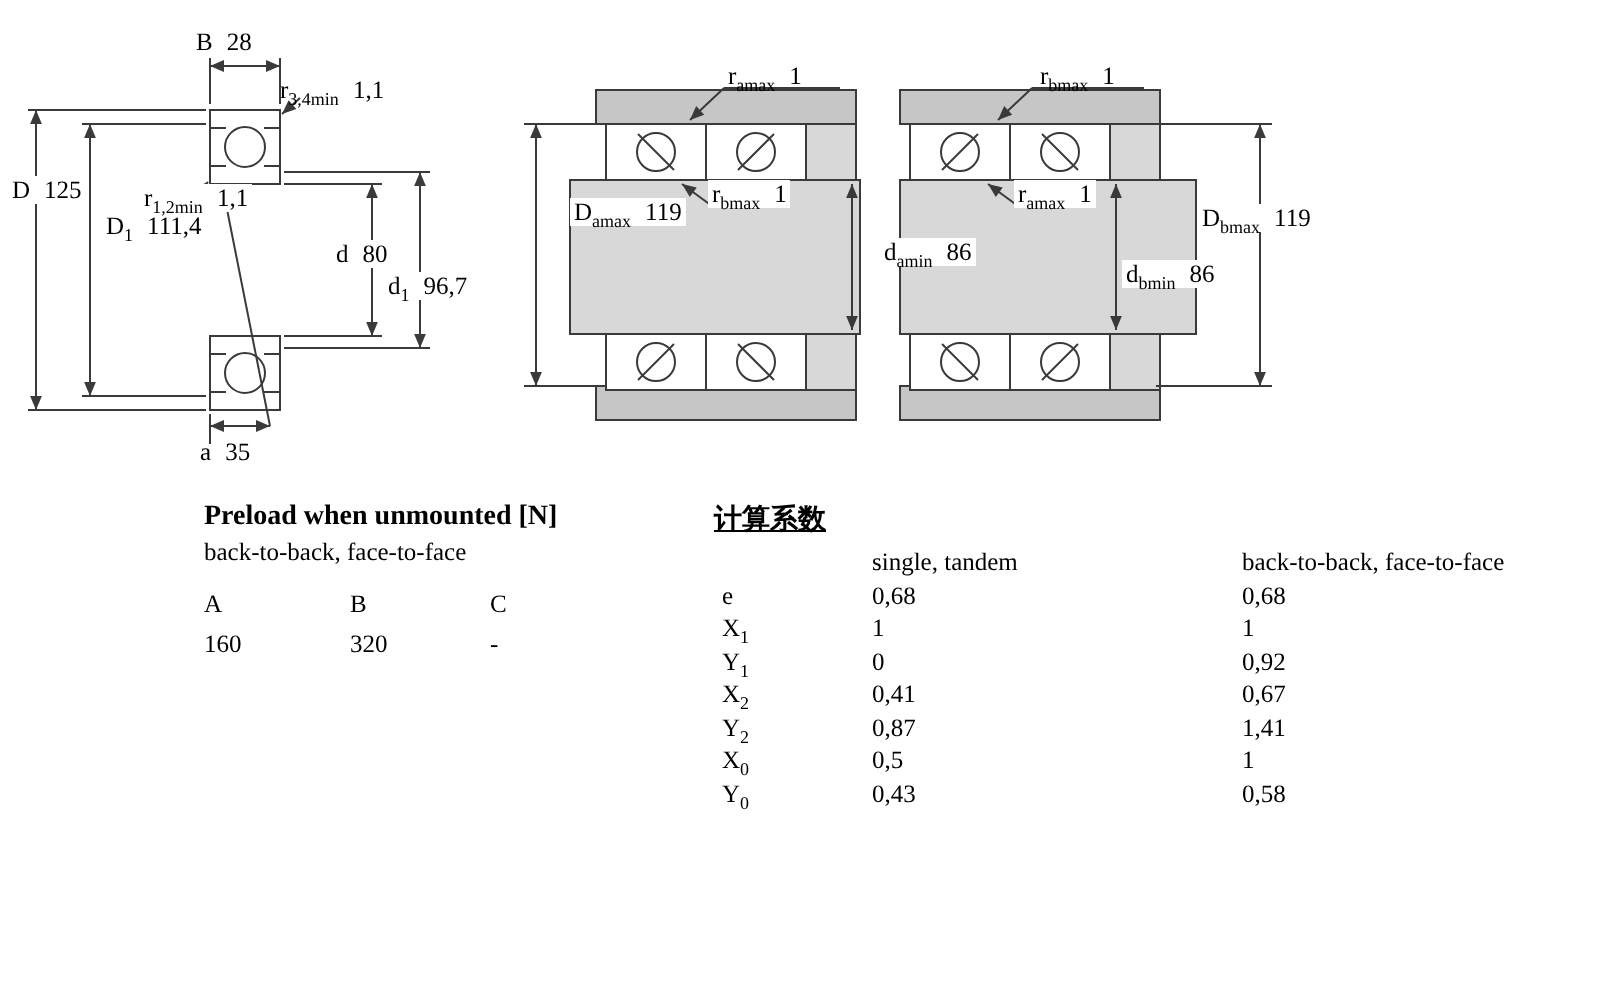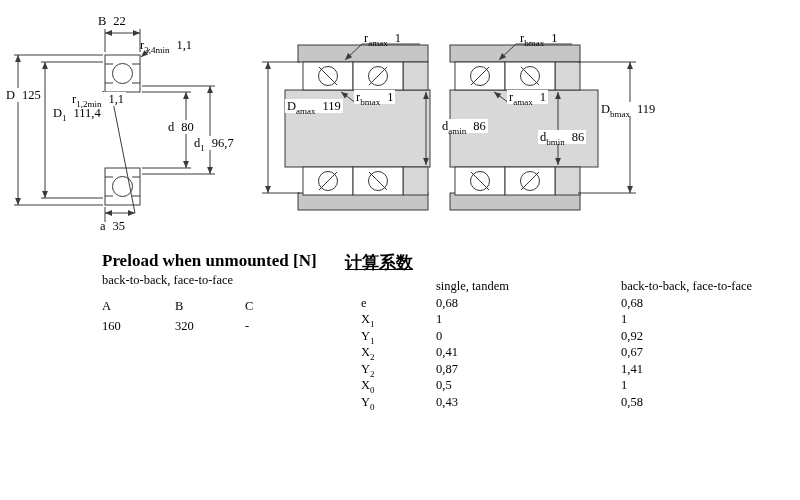--- a/index.html
+++ b/index.html
@@ -9,22 +9,22 @@
     font-family:"Liberation Serif", serif; color:#000; overflow:hidden;
   }
   svg.draw { position:absolute; left:0; top:0; }
   .dim {
     position:absolute; font-size:12.5px; line-height:1.15; white-space:nowrap;
   }
   .dim .val { margin-left:7px; }
   sub { font-size:9px; line-height:0; }
   .bg { background:#fff; padding:0 2px; }
   .tbl { position:absolute; font-size:12.5px; }
-  .tbl-title { font-weight:bold; font-size:17px; white-space:nowrap; }
-  .tbl-title.zh { text-decoration:underline; }
+  .tbl-title { font-weight:bold; font-size:14px; white-space:nowrap; }
+  .tbl-title.zh { text-decoration:underline;margin-left:12px; }
   .tbl-sub { margin-top:2px; white-space:nowrap; }
   .pre-grid {
     display:grid; grid-template-columns:73px 70px 60px;
     row-gap:7px; margin-top:12px; line-height:13px;
   }
   .fact-grid {
     display:grid; grid-template-columns:75px 185px 190px;
     row-gap:3.5px; margin-top:6px; line-height:13px;margin-left:16px;
   }
   .fact-grid span { white-space:nowrap; }
@@ -144,21 +144,21 @@
       <line x1="558" y1="92" x2="558" y2="165" marker-start="url(#arr)" marker-end="url(#arr)"></line>
 
       <line x1="516" y1="44" x2="572" y2="44"></line>
       <line x1="516" y1="44" x2="499" y2="60" marker-end="url(#arr)"></line>
 
       <line x1="509" y1="103" x2="494" y2="92" marker-end="url(#arr)"></line>
     </g>
   </svg>
 
   <div class="dim" style="left:98px; top:14px;">
-    <span>B</span><sub></sub><span class="val">22</span>
+    <span>B</span><sub></sub><span class="val">28</span>
   </div>
   <div class="dim" style="left:140px; top:38px;text-align:right;">
     <span>r</span><sub>3,4min</sub><span class="val">1,1</span>
   </div>
   <div class="dim bg" style="left:4px; top:88px;">
     <span>D</span><sub></sub><span class="val">125</span>
   </div>
   <div class="dim bg" style="left:26px; top:106px;margin-left:25px;">
     <span>D</span><sub>1</sub><span class="val">111,4</span>
   </div>
@@ -190,21 +190,21 @@
 
   <div class="dim" style="left:520px; top:31px;">
     <span>r</span><sub>bmax</sub><span class="val">1</span>
   </div>
   <div class="dim bg" style="left:507px; top:90px;">
     <span>r</span><sub>amax</sub><span class="val">1</span>
   </div>
   <div class="dim bg" style="left:599px; top:102px;">
     <span>D</span><sub>bmax</sub><span class="val">119</span>
   </div>
-  <div class="dim bg" style="left:538px; top:130px;text-align:center;">
+  <div class="dim bg" style="left:561px; top:130px;text-align:center;">
     <span>d</span><sub>bmin</sub><span class="val">86</span>
   </div>
 
   <div class="tbl" style="left:102px; top:251px; width:220px;">
     <div class="tbl-title">Preload when unmounted [N]</div>
     <div class="tbl-sub">back-to-back, face-to-face</div>
     <div class="pre-grid">
       <span>A</span>
       <span>B</span>
       <span>C</span>

